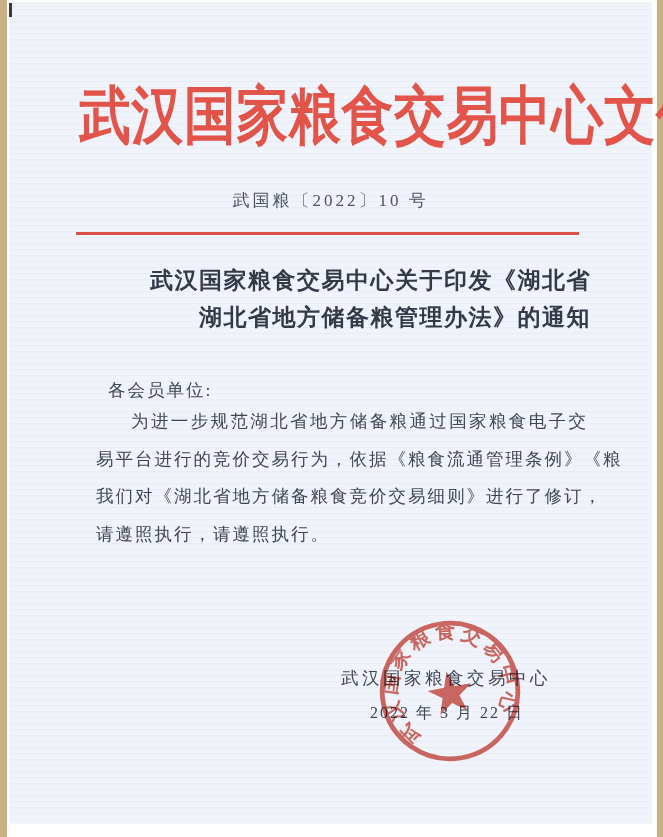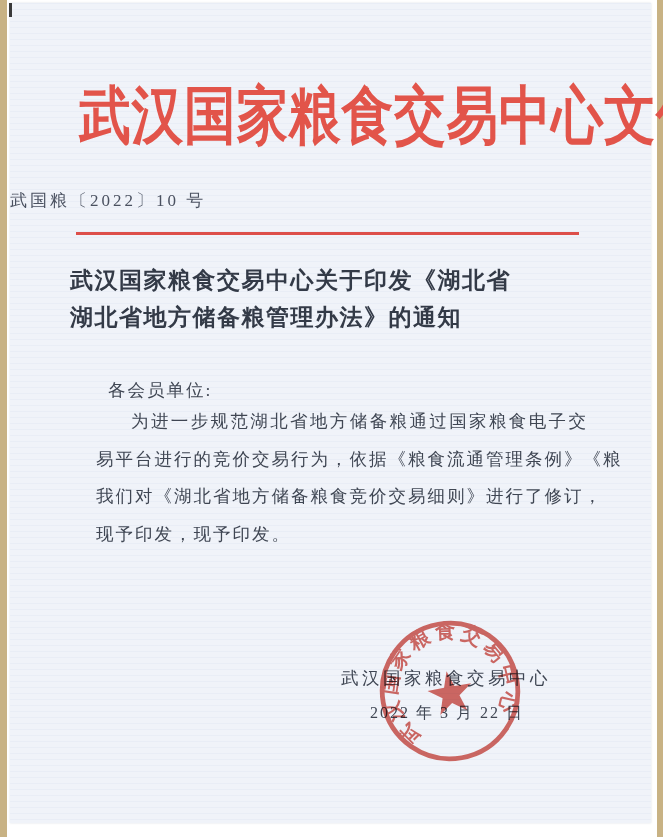--- a/index.html
+++ b/index.html
@@ -45,34 +45,35 @@
     transform: scaleX(0.82);
     transform-origin: center;
     font-size: 63px;
     font-weight: bold;
     color: #e2544a;
     letter-spacing: 1px;
   }
 
   .doc-number {
     position: absolute; top: 186px; left: 0; right: 0;
+    text-align: center;
     font-size: 17px;
     letter-spacing: 3px;
     color: #4a5160;
   }
 
   .red-line {
     position: absolute; top: 229px; left: 66px;
     width: 503px; height: 3px;
     background: #dd4f4a;
   }
 
   .doc-title {
     position: absolute; top: 259px; left: 60px; right: 60px;
-    text-align: left;
+    text-align: right;
     font-size: 23px;
     font-weight: bold;
     color: #333a47;
     line-height: 37px;
     letter-spacing: 1.5px;
   }
 
   .salutation {
     position: absolute; top: 375px; left: 70px;
     font-size: 17.5px;
@@ -145,21 +146,21 @@
     <div>武汉国家粮食交易中心关于印发《湖北省</div>
     <div>湖北省地方储备粮管理办法》的通知</div>
   </div>
 
   <div class="salutation">各会员单位:</div>
 
   <div class="body-text">
     <div class="bline indent">为进一步规范湖北省地方储备粮通过国家粮食电子交</div>
     <div class="bline">易平台进行的竞价交易行为，依据《粮食流通管理条例》《粮</div>
     <div class="bline">我们对《湖北省地方储备粮食竞价交易细则》进行了修订，</div>
-    <div class="bline last">现予印发，现予印发。</div>
+    <div class="bline last">请遵照执行，请遵照执行。</div>
   </div>
 
   <div class="signature">武汉国家粮食交易中心</div>
   <div class="sign-date">2022 年 3 月 22 日</div>
 
   <svg class="seal" viewBox="0 0 170 170" xmlns="http://www.w3.org/2000/svg">
     <circle cx="85" cy="85" r="64" fill="none" stroke="#cf4a42" stroke-width="4.5"></circle>
     <g transform="translate(85,88)">
       <polygon fill="#cf4a42" points="0,-22 5.0,-6.9 20.9,-6.8 8.1,2.6 12.9,17.8 0,8.5 -12.9,17.8 -8.1,2.6 -20.9,-6.8 -5.0,-6.9"></polygon>
     </g>

